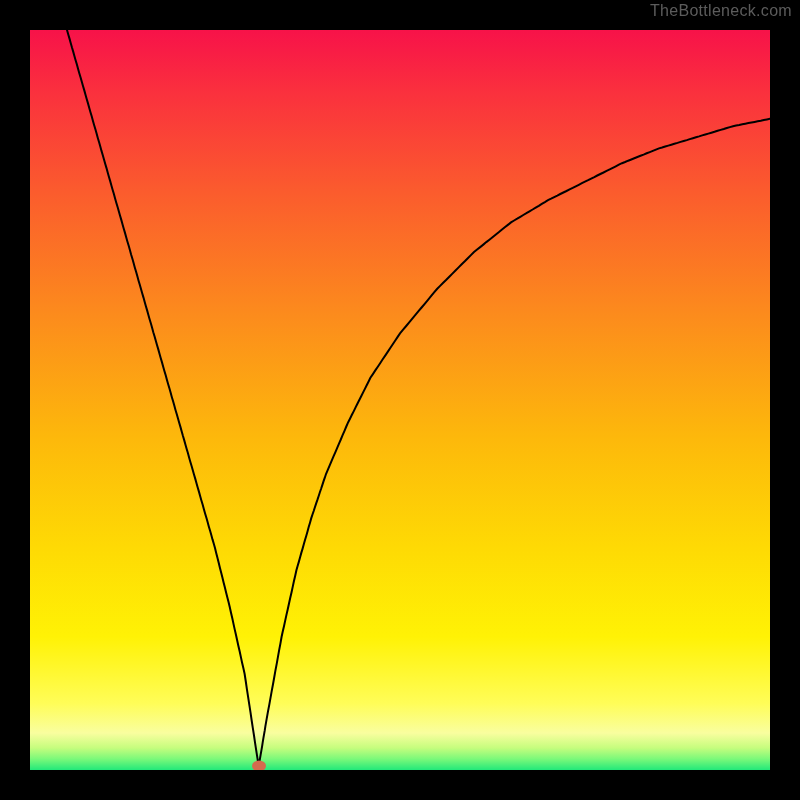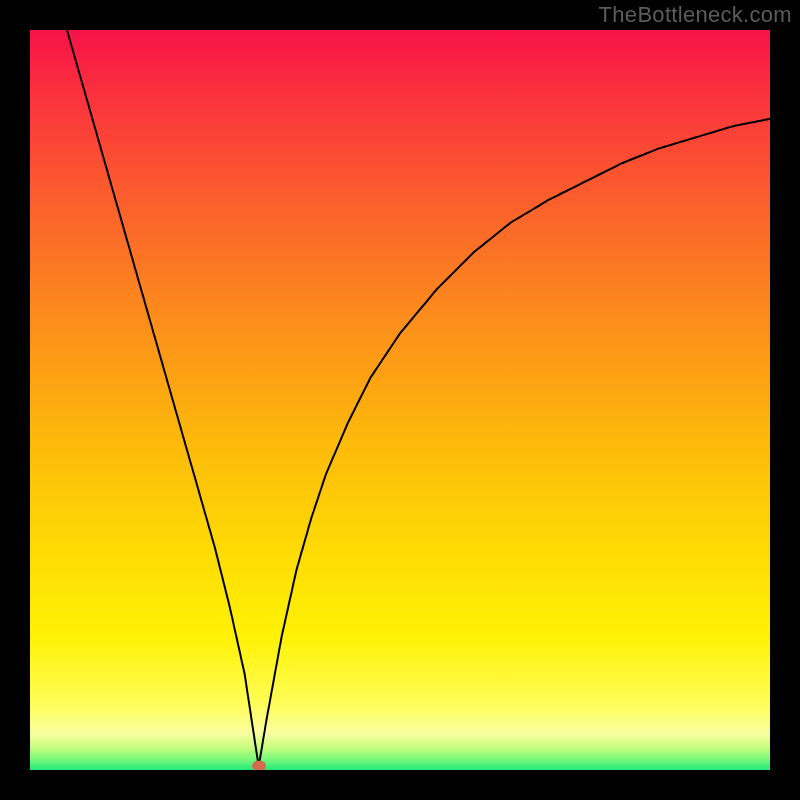--- a/index.html
+++ b/index.html
@@ -14,21 +14,21 @@
     width: 800px;
     height: 800px;
     background: #000;
     position: relative;
   }
   .watermark {
     position: absolute;
     top: 2px;
     right: 8px;
     color: #5c5c5c;
-    font-size: 22px;
+    font-size: 16px;
     font-weight: 400;
     letter-spacing: 0.3px;
     z-index: 5;
   }
   .plot-area {
     position: absolute;
     left: 30px;
     top: 30px;
     width: 740px;
     height: 740px;

